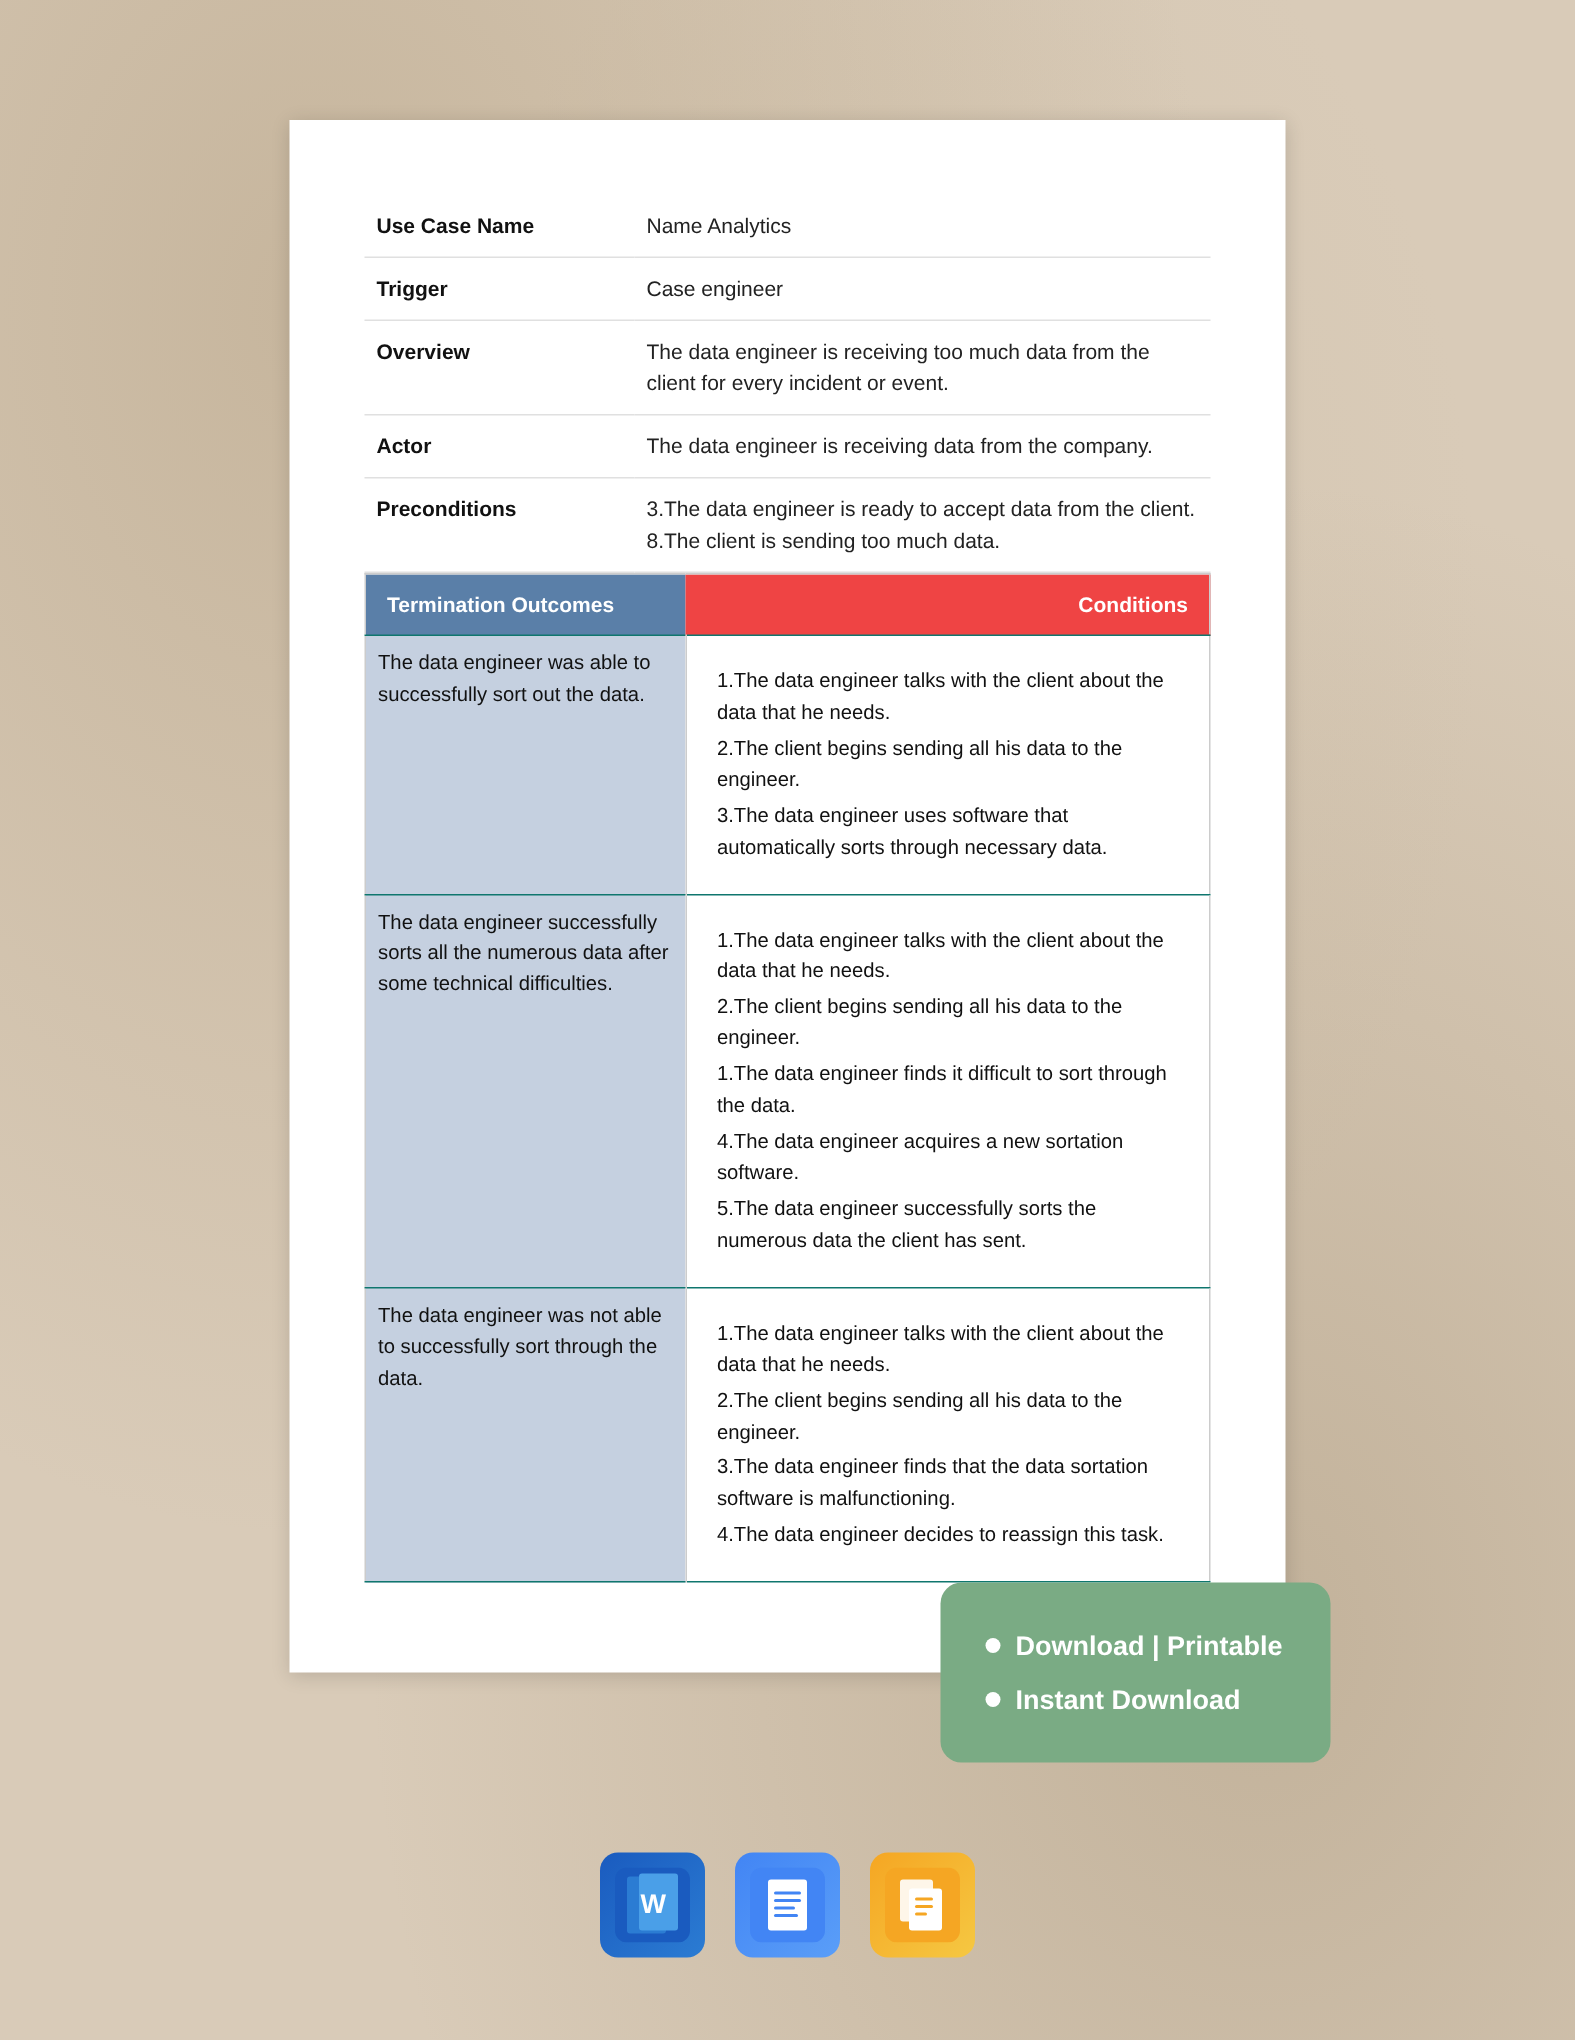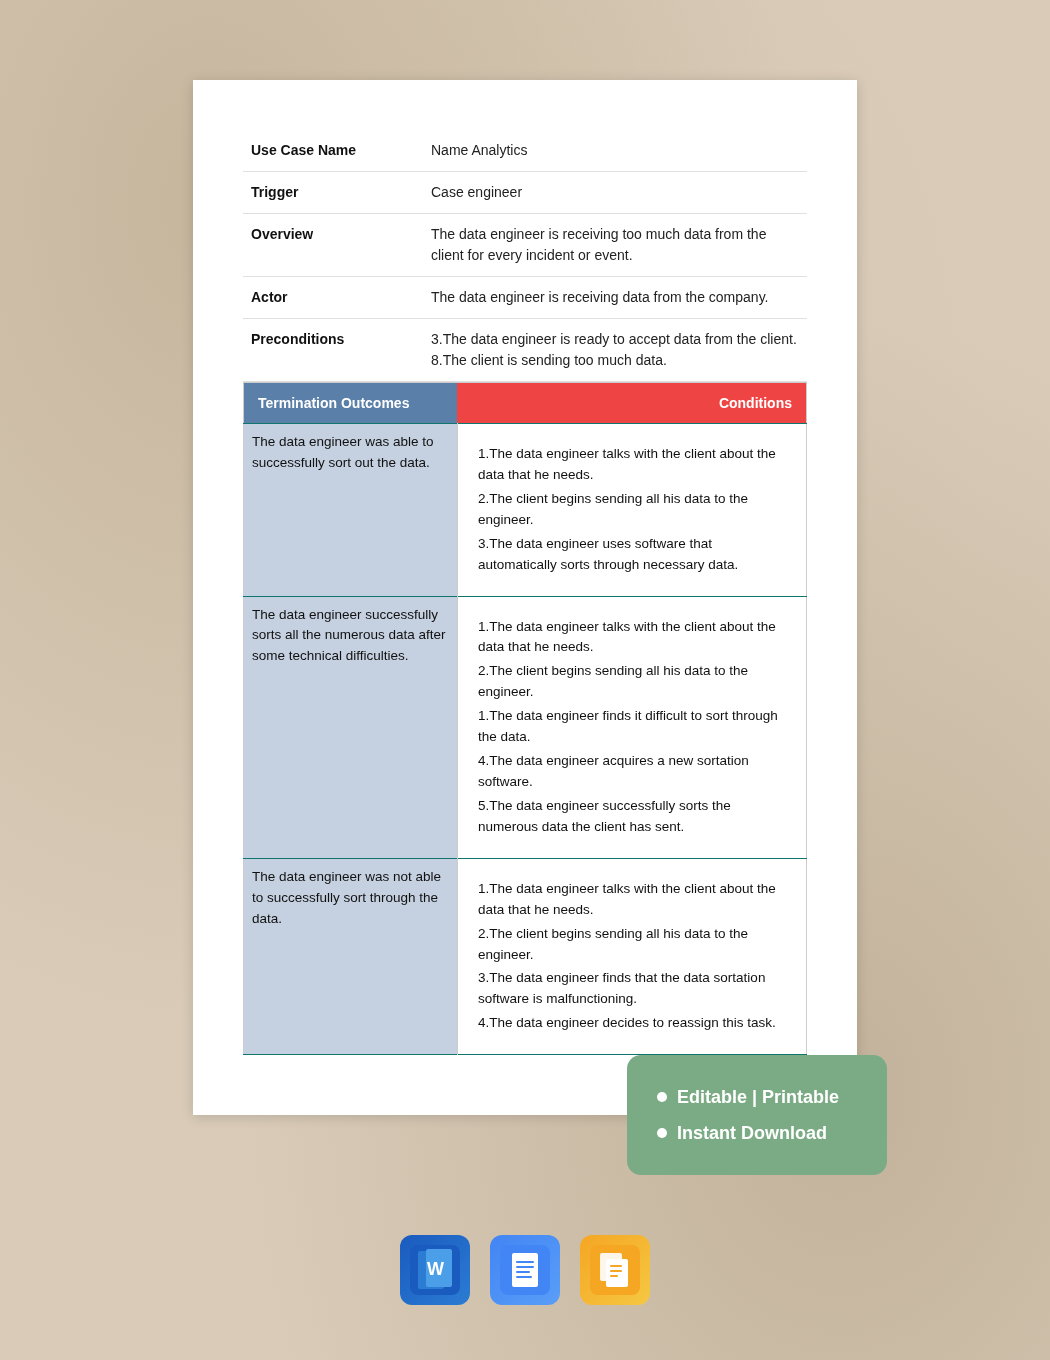--- a/index.html
+++ b/index.html
@@ -264,21 +264,21 @@
               <li>4.The data engineer decides to reassign this task.</li>
             </ol>
           </td>
         </tr>
       </tbody>
   </table>
 
   <div class="badge">
     <div class="badge-item">
       <span class="dot"></span>
-      <span>Editable | Printable</span>
+      <span>Download | Printable</span>
     </div>
     <div class="badge-item">
       <span class="dot"></span>
       <span>Instant Download</span>
     </div>
   </div>
 </div>
 
 <div class="icons-row">
   <div class="icon-wrapper">

